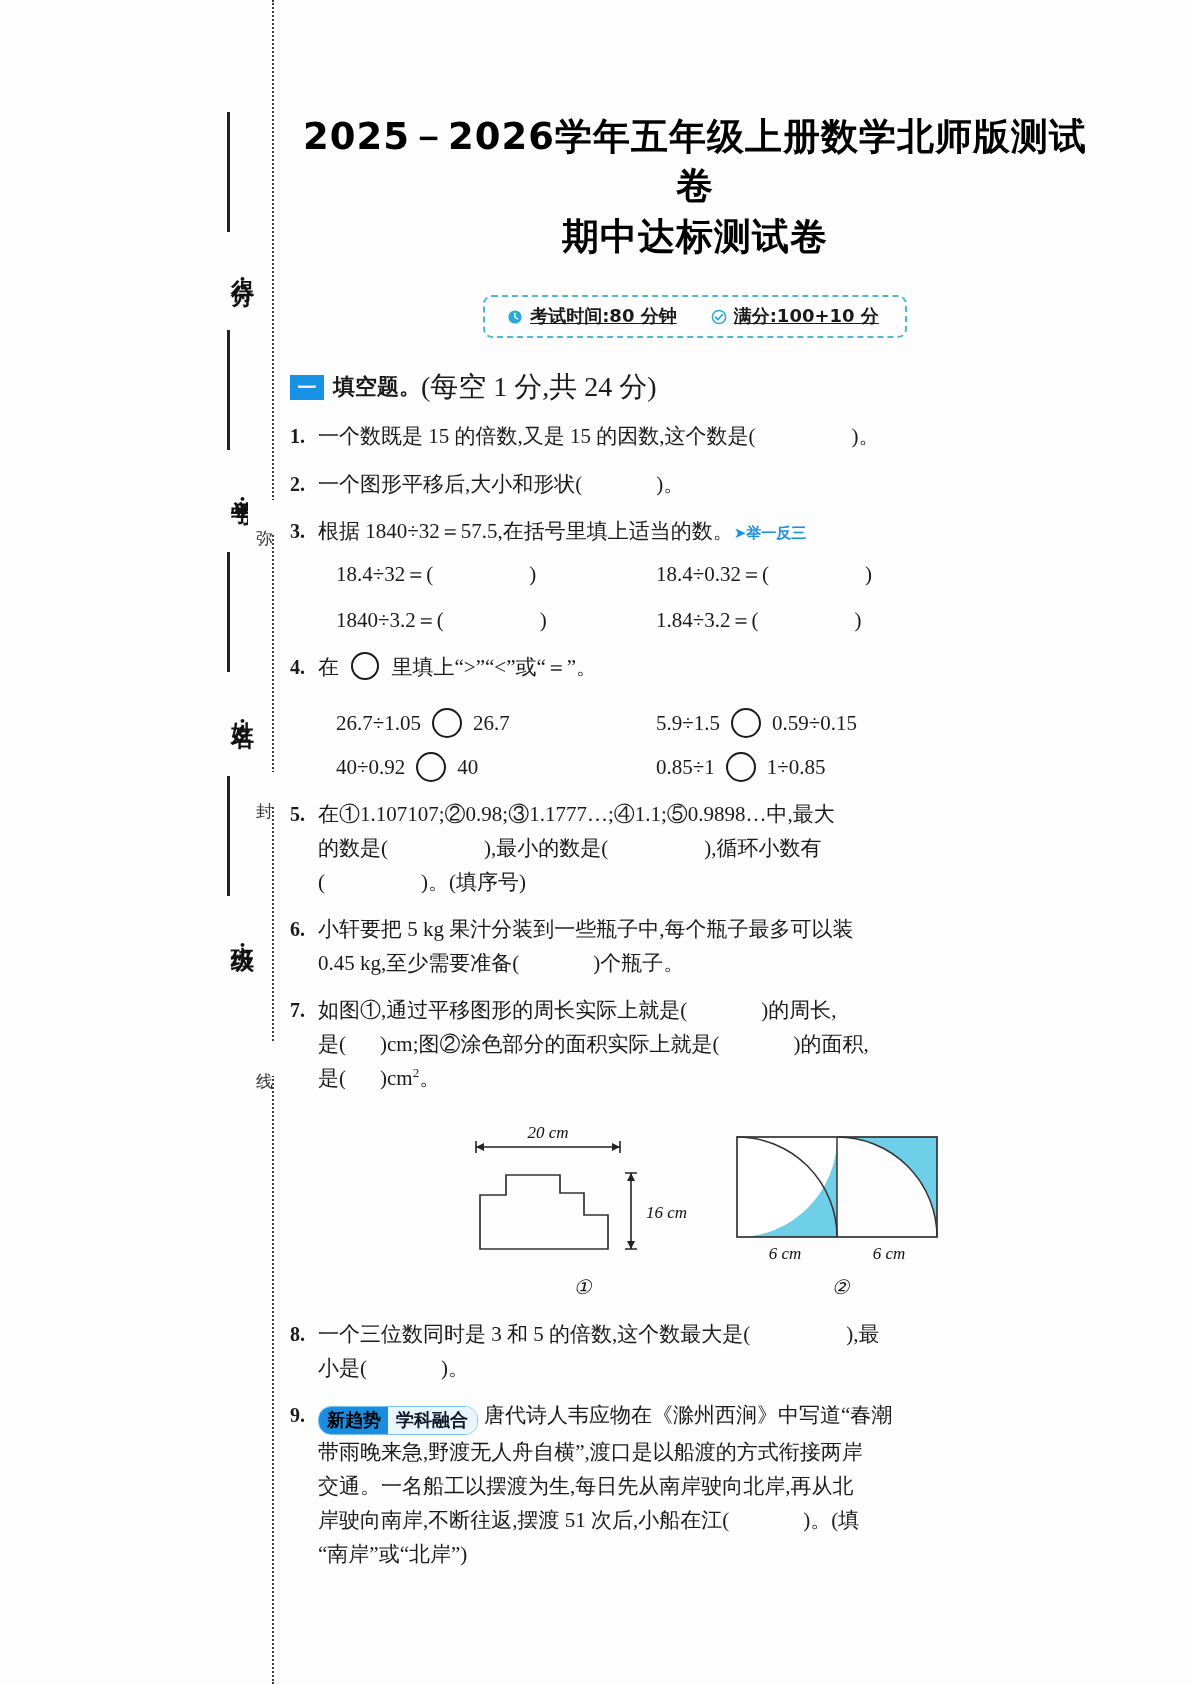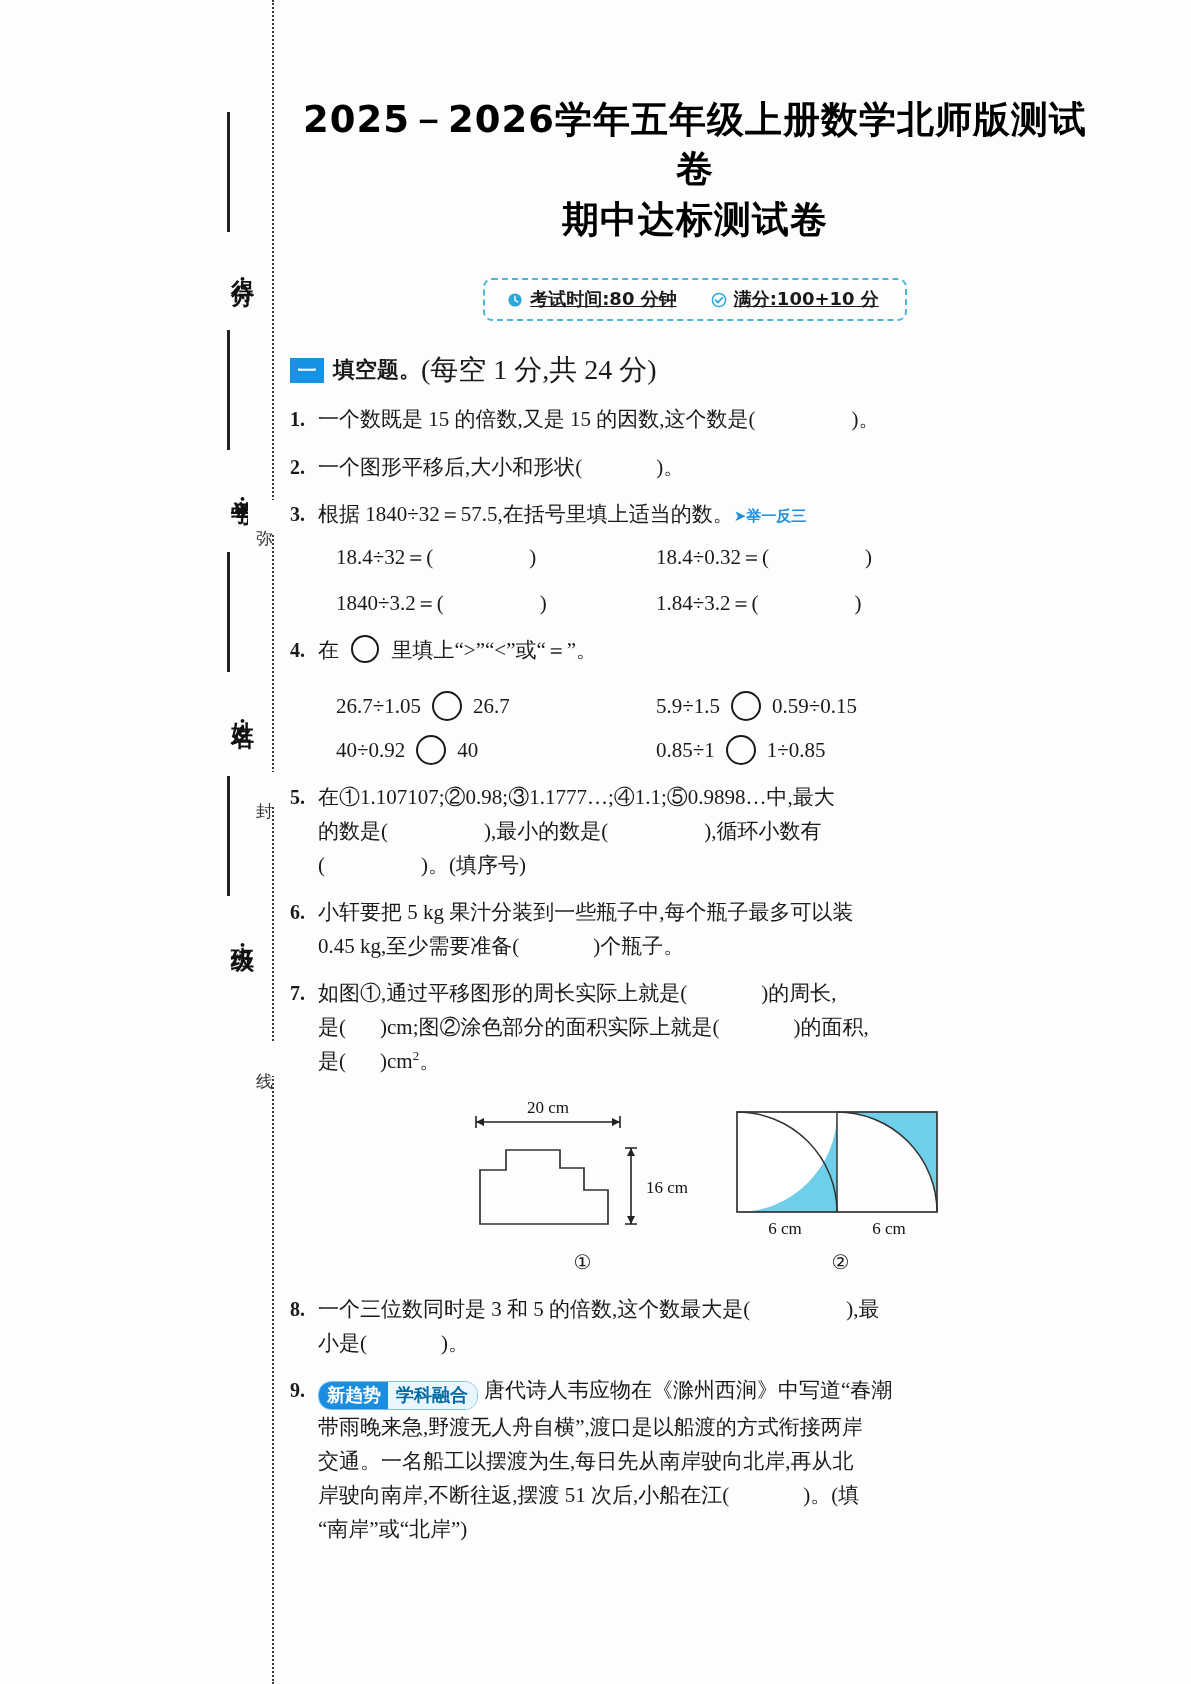--- a/index.html
+++ b/index.html
@@ -61,21 +61,21 @@
     font-size: 17px;
     color: #333;
     background: #fdfdfd;
     text-align: center;
     padding: 4px 0;
   }
 
   
   .content {
     position: absolute;
-    left: 282px; top: 0;
+    left: 282px; top: 17px;
     width: 830px;
     padding: 96px 12px 0 8px;
   }
 
   
   .title-main, .title-sub {
     text-align: center;
     font-family: "DejaVu Sans", "Liberation Sans", sans-serif;
     font-weight: bold;
     color: #000;
@@ -188,22 +188,23 @@
     border-radius: 50%;
     margin: 0 7px;
     vertical-align: -6px;
   }
 
   
   .figs {
     display: flex;
     justify-content: center;
     gap: 31px;
-    margin-top: 16px;
+    margin-top: 24px;
     padding-left: 30px;
+    font-style: italic;
   }
   .fig-cap {
     text-align: center;
     font-size: 20px;
     margin-top: 2px;
   }
 
   
   .badge-pair {
     display: inline-flex;
@@ -213,26 +214,26 @@
     overflow: hidden;
     vertical-align: -4px;
     margin-right: 6px;
     font-family: "DejaVu Sans","Liberation Sans", sans-serif;
     font-size: 18px;
     font-weight: bold;
     line-height: 1;
   }
   .badge-a {
     background: #1a8de0;
-    color: #ffffff;
+    color: #000000;
     padding: 4px 7px 5px 8px;
   }
   .badge-b {
     background: #eaf6fe;
-    color: #0369a1;
+    color: #0f172a;
     padding: 4px 9px 5px 8px;
   }
   sup { font-size: 0.62em; vertical-align: super; }
 </style>
 </head>
 <body>
 
 <div class="page">
 
   <div class="margin-col">

